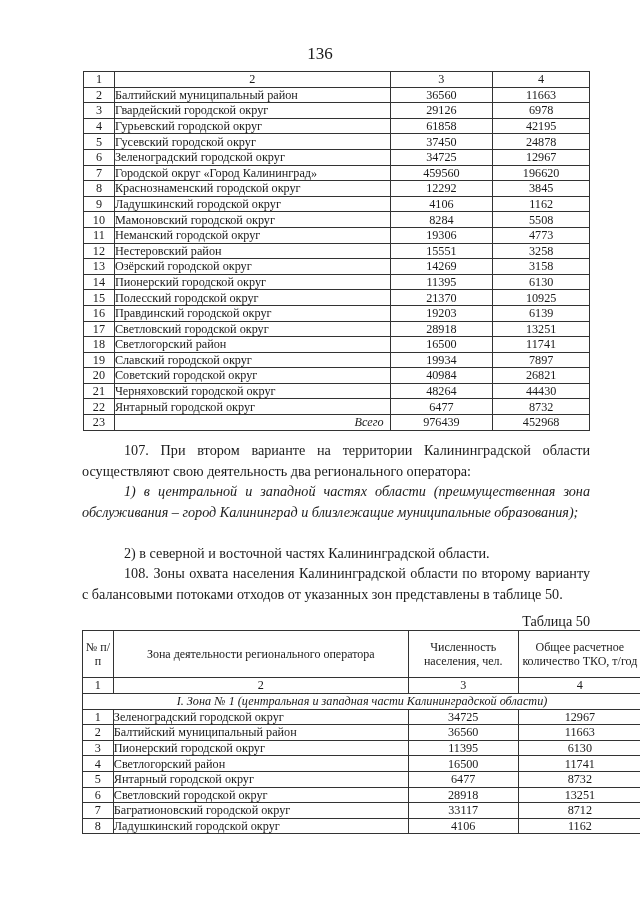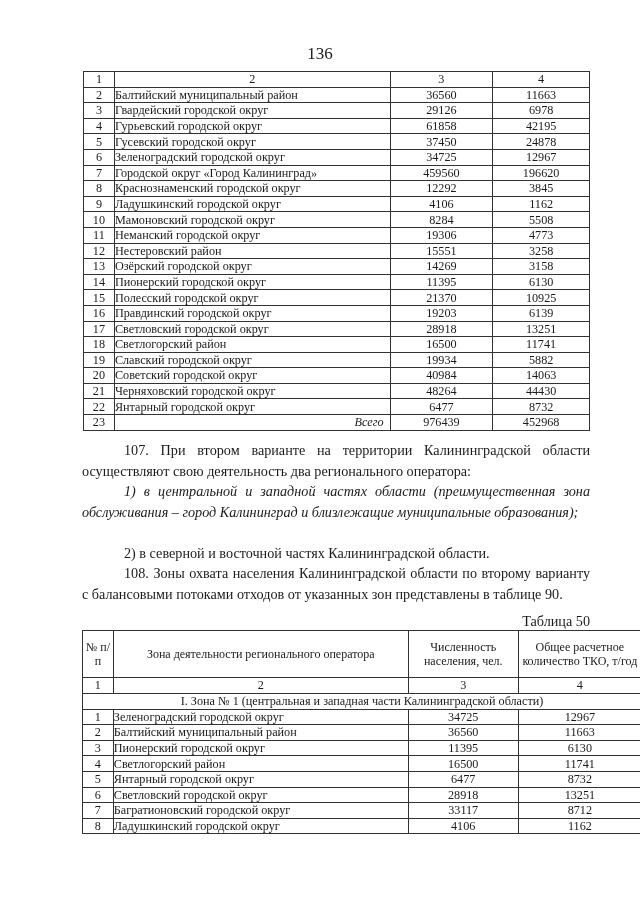--- a/index.html
+++ b/index.html
@@ -12,21 +12,21 @@
     #t1 col.c1 { width: 31px; } #t1 col.c2 { width: 276px; } #t1 col.c3 { width: 103px; } #t1 col.c4 { width: 97px; }
     .c { text-align: center; }
     .l { text-align: left; }
     .r { text-align: right; padding-right: 6px; font-style: italic; }
     .para { position: absolute; left: 82px; width: 508px; font-size: 14.2px; line-height: 20.5px; text-align: justify; }
     .indent { text-indent: 42px; }
     .caption { position: absolute; right: 50px; top: 613px; font-size: 14.2px; }
     #t2 { left: 82px; top: 630px; width: 560px; }
     #t2 col.c1 { width: 28px; } #t2 col.c2 { width: 268px; } #t2 col.c3 { width: 100px; } #t2 col.c4 { width: 112px; }
     #t2 .hdr td { height: 46px; font-size: 12px; line-height: 14.5px; white-space: normal; }
-    #t2 .section td { text-align: center; height: 15px; margin-left: 47px; }
+    #t2 .section td { font-style: italic; text-align: center; height: 15px; margin-left: 47px; }
     #t2 .row td { height: 14.6px; }
   </style>
 </head>
 <body>
 
 <div class="page-num">136</div>
 
 <table id="t1">
   <colgroup>
       <col class="c1">
@@ -140,27 +140,27 @@
       <tr>
         <td class="c">18</td>
         <td class="l">Светлогорский район</td>
         <td class="c">16500</td>
         <td class="c">11741</td>
       </tr>
       <tr>
         <td class="c">19</td>
         <td class="l">Славский городской округ</td>
         <td class="c">19934</td>
-        <td class="c">5882</td>
+        <td class="c">7897</td>
       </tr>
       <tr>
         <td class="c">20</td>
         <td class="l">Советский городской округ</td>
         <td class="c">40984</td>
-        <td class="c">14063</td>
+        <td class="c">26821</td>
       </tr>
       <tr>
         <td class="c">21</td>
         <td class="l">Черняховский городской округ</td>
         <td class="c">48264</td>
         <td class="c">44430</td>
       </tr>
       <tr>
         <td class="c">22</td>
         <td class="l">Янтарный городской округ</td>
@@ -172,21 +172,21 @@
         <td class="r">Всего</td>
         <td class="c">976439</td>
         <td class="c">452968</td>
       </tr>
     </tbody>
 </table>
 
 <div class="para indent" style="top:440px;">107. При втором варианте на территории Калининградской области осуществляют свою деятельность два регионального оператора:</div>
 <div class="para indent" style="top:481px;font-style:italic;">1) в центральной и западной частях области (преимущественная зона обслуживания – город Калининград и близлежащие муниципальные образования);</div>
 <div class="para indent" style="top:543px;">2) в северной и восточной частях Калининградской области.</div>
-<div class="para indent" style="top:563px;">108. Зоны охвата населения Калининградской области по второму варианту с балансовыми потоками отходов от указанных зон представлены в таблице 90.</div>
+<div class="para indent" style="top:563px;">108. Зоны охвата населения Калининградской области по второму варианту с балансовыми потоками отходов от указанных зон представлены в таблице 50.</div>
 
 <div class="caption">Таблица 50</div>
 
 <table id="t2">
   <colgroup>
       <col class="c1">
       <col class="c2">
       <col class="c3">
       <col class="c4">
     </colgroup>

